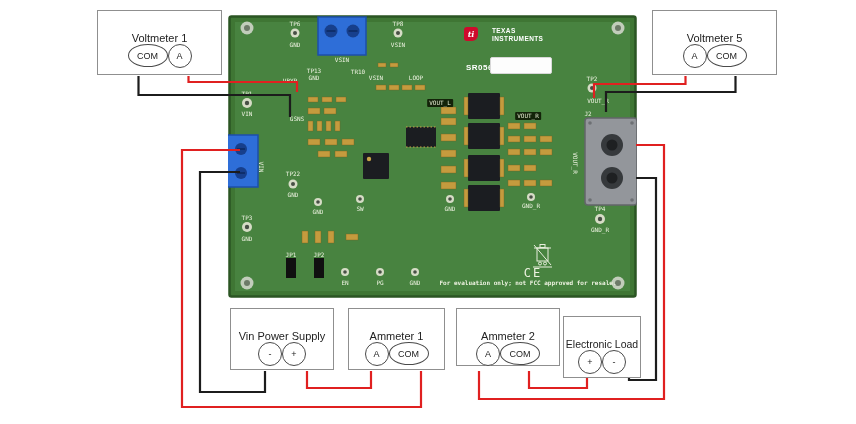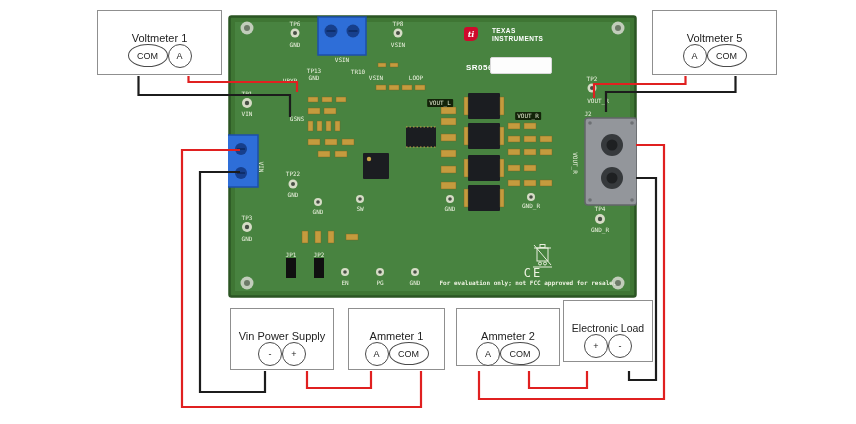--- a/index.html
+++ b/index.html
@@ -335,19 +335,19 @@
 </div>
 
 <div class="instrument" style="left:456px;top:308px;width:104px;height:58px">
   <div class="title">Ammeter 2</div>
   <div class="terminals">
     <div class="terminal circle">A</div>
     <div class="terminal oval">COM</div>
   </div>
 </div>
 
-<div class="instrument" style="left:563px;top:300px;width:90px;height:62px">
+<div class="instrument" style="left:563px;top:316px;width:78px;height:62px">
   <div class="title" style="font-size:10.5px">Electronic Load</div>
   <div class="terminals">
     <div class="terminal circle">+</div>
     <div class="terminal circle">-</div>
   </div>
 </div>
 
 </body></html>

